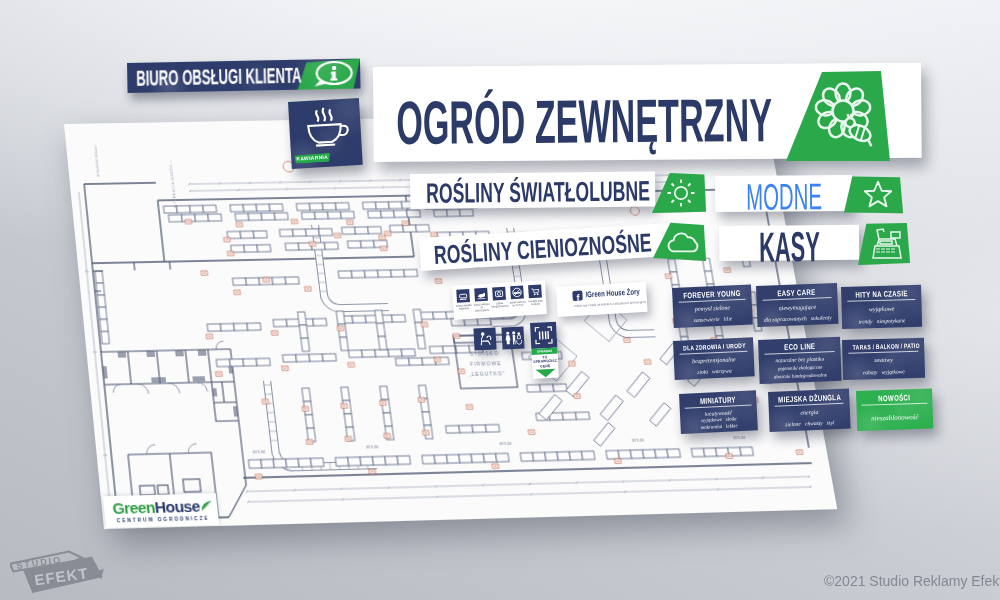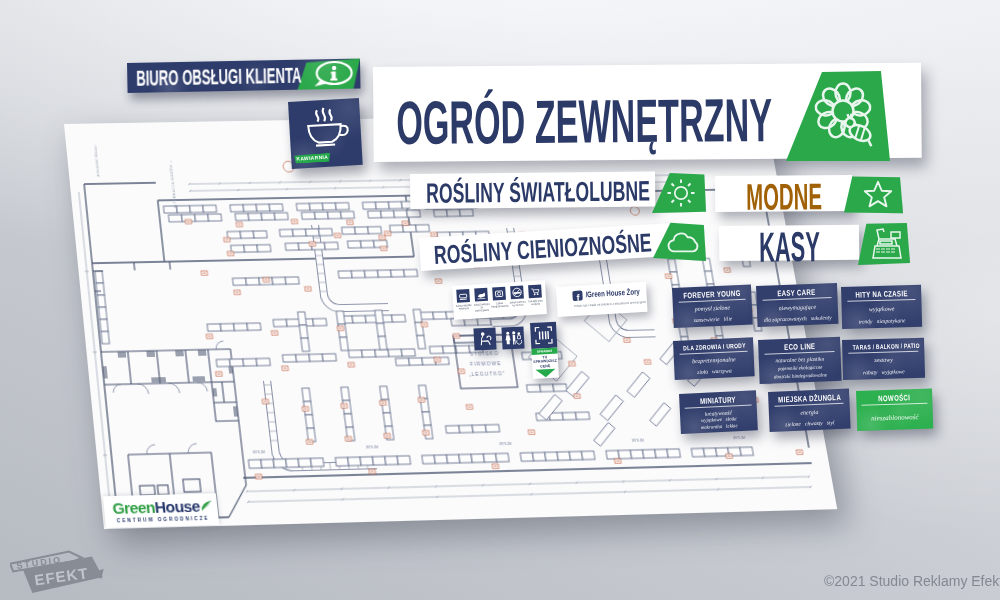--- a/index.html
+++ b/index.html
@@ -988,21 +988,21 @@
           <line x1="3.5" y1="17" x2="7" y2="17"></line>
           <line x1="27" y1="17" x2="30.5" y2="17"></line>
           <line x1="7.5" y1="7.5" x2="10" y2="10"></line>
           <line x1="24" y1="24" x2="26.5" y2="26.5"></line>
           <line x1="26.5" y1="7.5" x2="24" y2="10"></line>
           <line x1="10" y1="24" x2="7.5" y2="26.5"></line>
         </g>
 </svg>
     </div>
 <div style="position:absolute;left:715px;top:176px;width:137px;height:36px;transform:rotate(-0.4deg);transform-origin:0 0;background:#fff;box-shadow:4px 7px 11px rgba(30,35,55,0.35)">
-<div style="position:absolute;left:0;right:0;top:1px;text-align:center;font-size:37px;font-weight:bold;color:#a16207;white-space:nowrap"><span style="display:inline-block;transform:scaleX(0.55)">MODNE</span></div>
+<div style="position:absolute;left:0;right:0;top:1px;text-align:center;font-size:37px;font-weight:normal;color:#3b82f6;white-space:nowrap"><span style="display:inline-block;transform:scaleX(0.55)">MODNE</span></div>
 </div>
 <div style="position:absolute;left:844px;top:176px;width:59px;height:38px;background:#2aa84a;clip-path:polygon(14% 1%,95% 3%,100% 98%,0 96%);box-shadow:4px 7px 11px rgba(30,35,55,0.3)">
 <svg width="34" height="34" viewBox="0 0 36 36" style="position:absolute;left:17px;top:2px" stroke="#e9f6ee" fill="none" stroke-width="2">
 <path d="M18,4 L22,13.5 L32,14 L24.5,20.5 L27,30 L18,24.5 L9,30 L11.5,20.5 L4,14 L14,13.5 Z" stroke-linejoin="round"></path>
 </svg>
     </div>
 <div style="position:absolute;left:419px;top:238px;width:250px;height:33px;transform:rotate(-3.4deg);transform-origin:0 0;background:#fff;box-shadow:4px 7px 11px rgba(30,35,55,0.35)">
 <div style="position:absolute;left:14px;top:3px;font-size:26px;font-weight:bold;color:#2c3a68;white-space:nowrap"><span style="display:inline-block;transform:scaleX(0.68);transform-origin:left top">ROŚLINY CIENIOZNOŚNE</span></div>
 </div>
 <div style="position:absolute;left:653px;top:222px;width:53px;height:39px;background:#2aa84a;clip-path:polygon(33% 2%,96% 8%,100% 100%,0 92%);box-shadow:4px 7px 11px rgba(30,35,55,0.3)">

